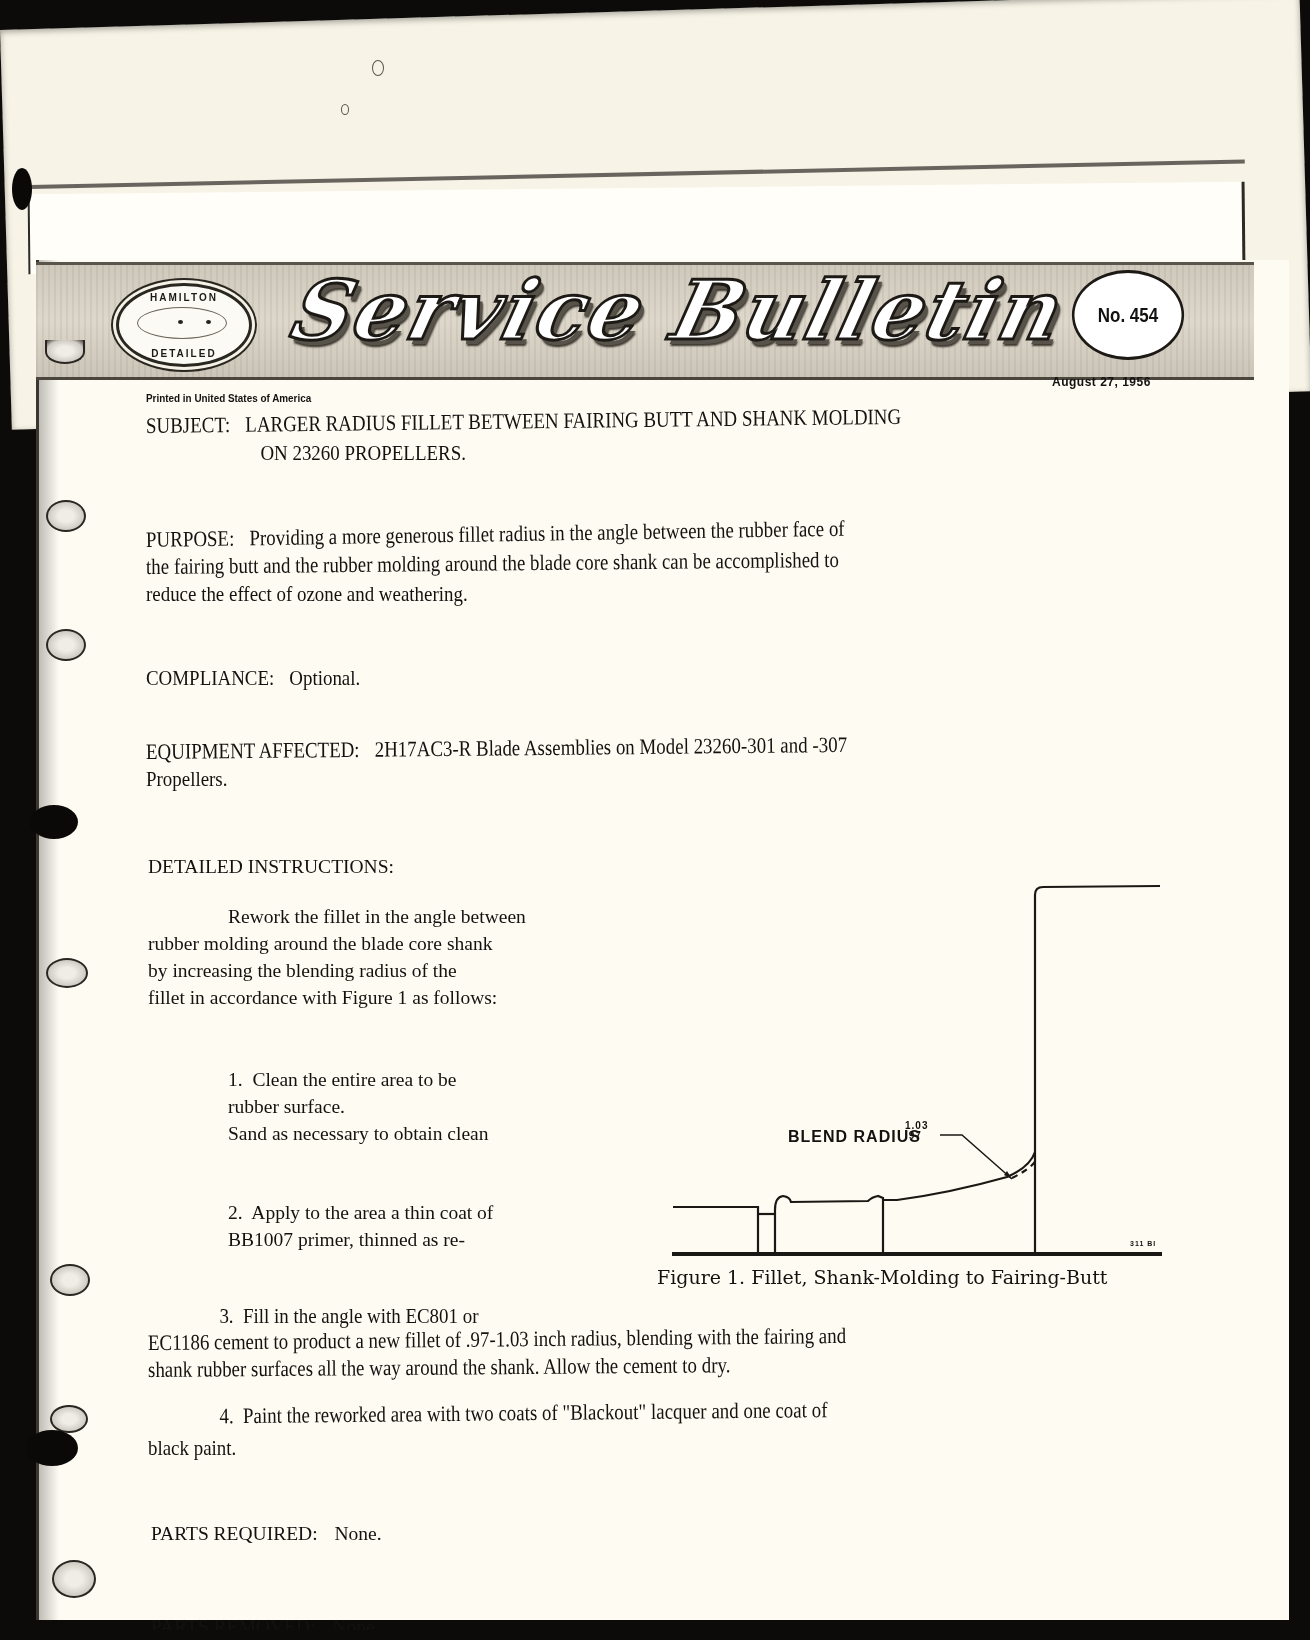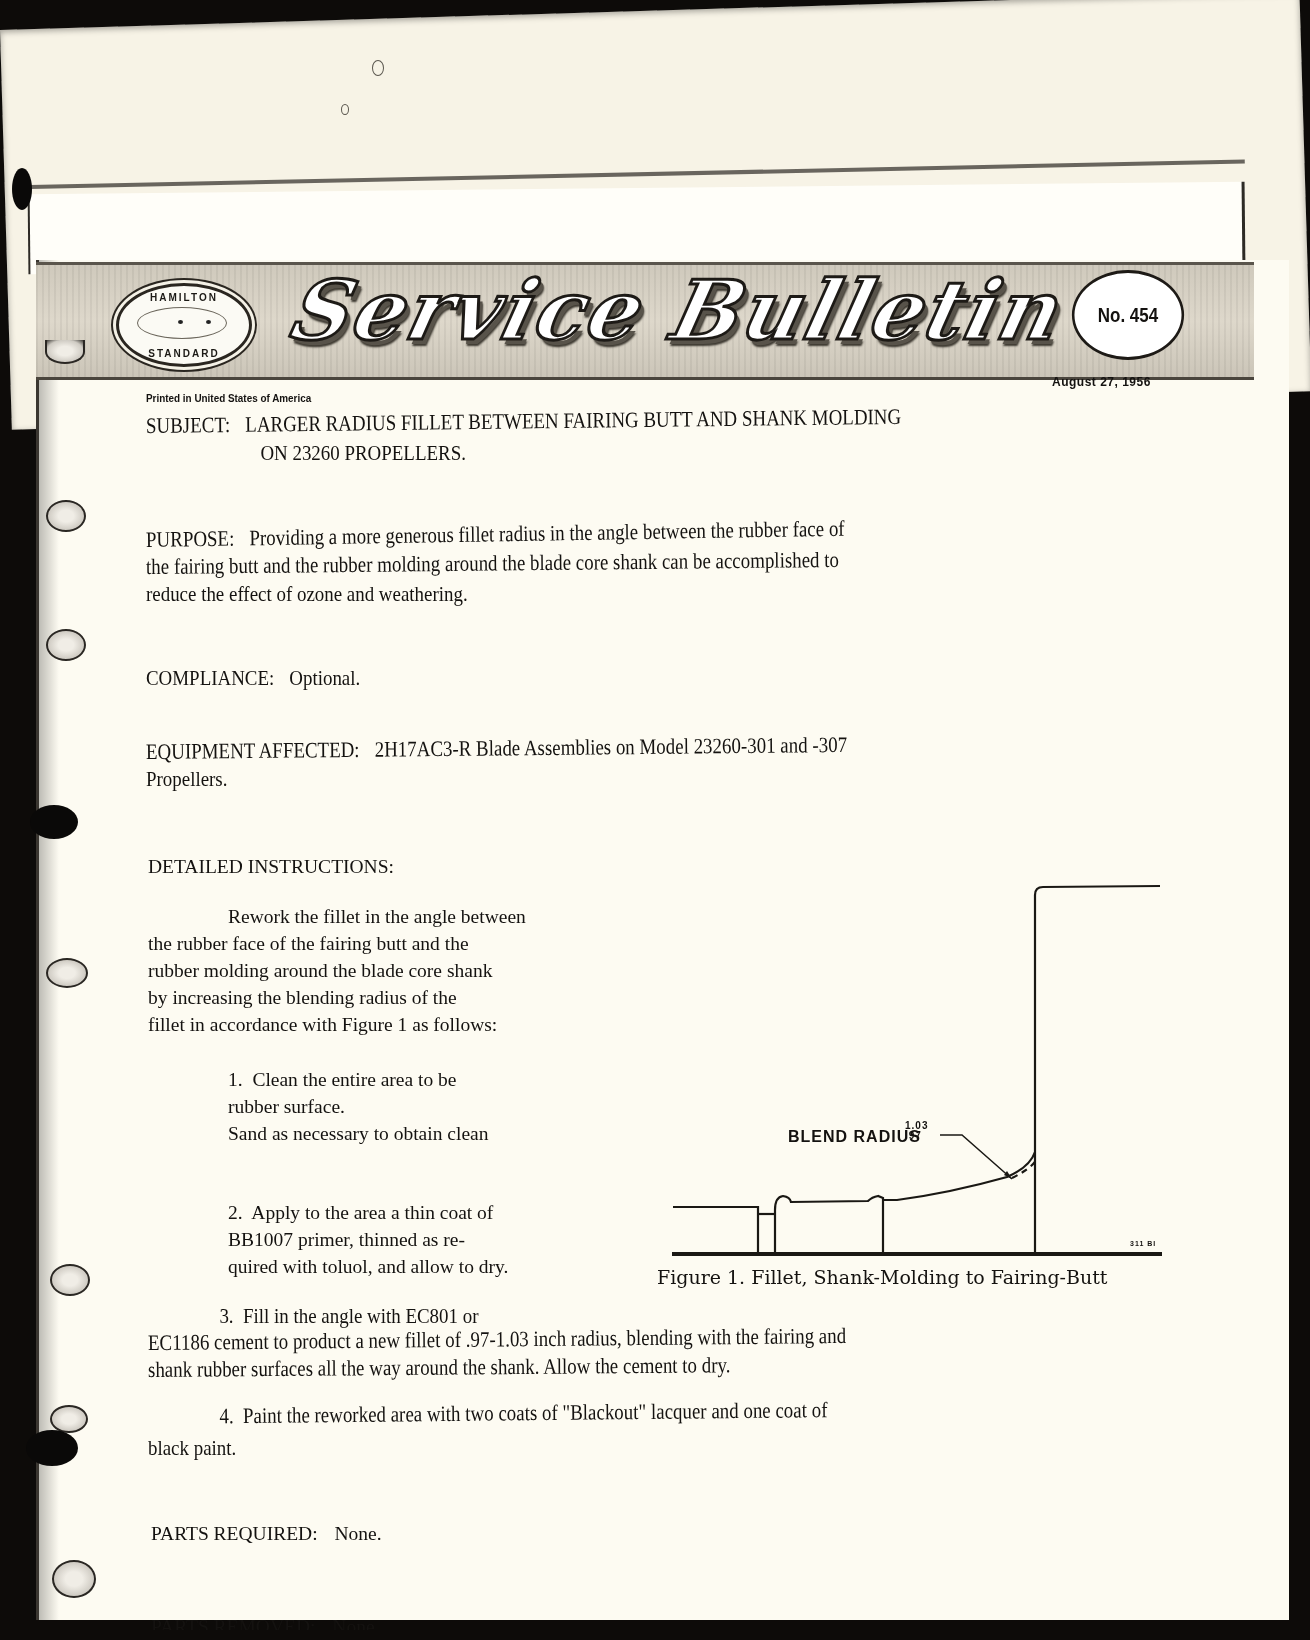--- a/index.html
+++ b/index.html
@@ -140,21 +140,21 @@
 <div class="speck" style="left:372px;top:60px;width:10px;height:14px;"></div>
 <div class="speck" style="left:341px;top:104px;width:6px;height:9px;"></div>
 
 <div class="header-band"></div>
 <div class="logo">
   <div class="logo-top">HAMILTON</div>
   <div class="logo-inner">
     <div class="logo-dot" style="left:40px;"></div>
     <div class="logo-dot" style="left:68px;"></div>
   </div>
-  <div class="logo-bottom">STANDARD</div>
+  <div class="logo-bottom">DETAILED</div>
 </div>
 <div class="title">Service Bulletin</div>
 <div class="bulletin-no">No. 454</div>
 
 <div class="date">August 27, 1956</div>
 <div class="printed">Printed in United States of America</div>
 
 <div class="block cond" style="left:146px;top:412px;">
   <div style="transform:rotate(-0.6deg);transform-origin:left;">
     <span class="label">SUBJECT:</span>
@@ -182,42 +182,40 @@
     <span class="label">EQUIPMENT AFFECTED:</span>
     <span>2H17AC3-R Blade Assemblies on Model 23260-301 and -307</span>
   </div>
   <div>Propellers.</div>
 </div>
 
 <div class="block type" style="left:148px;top:853px;">DETAILED INSTRUCTIONS:</div>
 
 <div class="block type" style="left:148px;top:903px;">
   <div style="padding-left:80px;">Rework the fillet in the angle between</div>
-  <div>the rubber face of the fairing butt and the</div>
   <div>rubber molding around the blade core shank</div>
   <div>by increasing the blending radius of the</div>
   <div>fillet in accordance with Figure 1 as follows:</div>
 </div>
 
 <div class="block type" style="left:228px;top:1066px;">
   <div>
     <span>1.</span>&nbsp;
     <span>Clean the entire area to be</span>
   </div>
   <div>rubber surface.</div>
   <div>Sand as necessary to obtain clean</div>
 </div>
 
 <div class="block type" style="left:228px;top:1199px;">
   <div>
     <span>2.</span>&nbsp;
     <span>Apply to the area a thin coat of</span>
   </div>
   <div>BB1007 primer, thinned as re-</div>
-  <div>quired with toluol, and allow to dry.</div>
 </div>
 
 <div class="figure">
   <svg width="520" height="390" viewBox="0 0 520 390">
     <g fill="none" stroke="#1a1814" stroke-width="2.2">
 
       <path d="M385 377 L385 20 Q385 12 393 12 L510 11"></path>
 
       <path d="M23 332 L108 332 L108 377"></path>
       <path d="M108 339 L125 339"></path>

